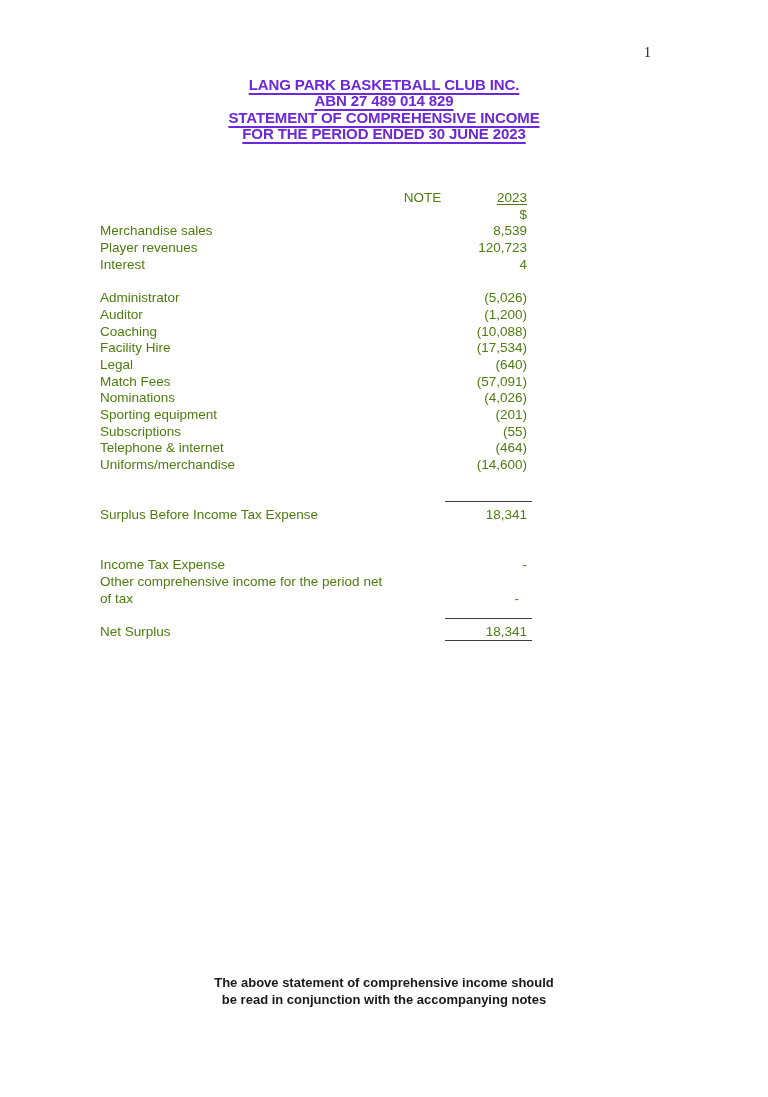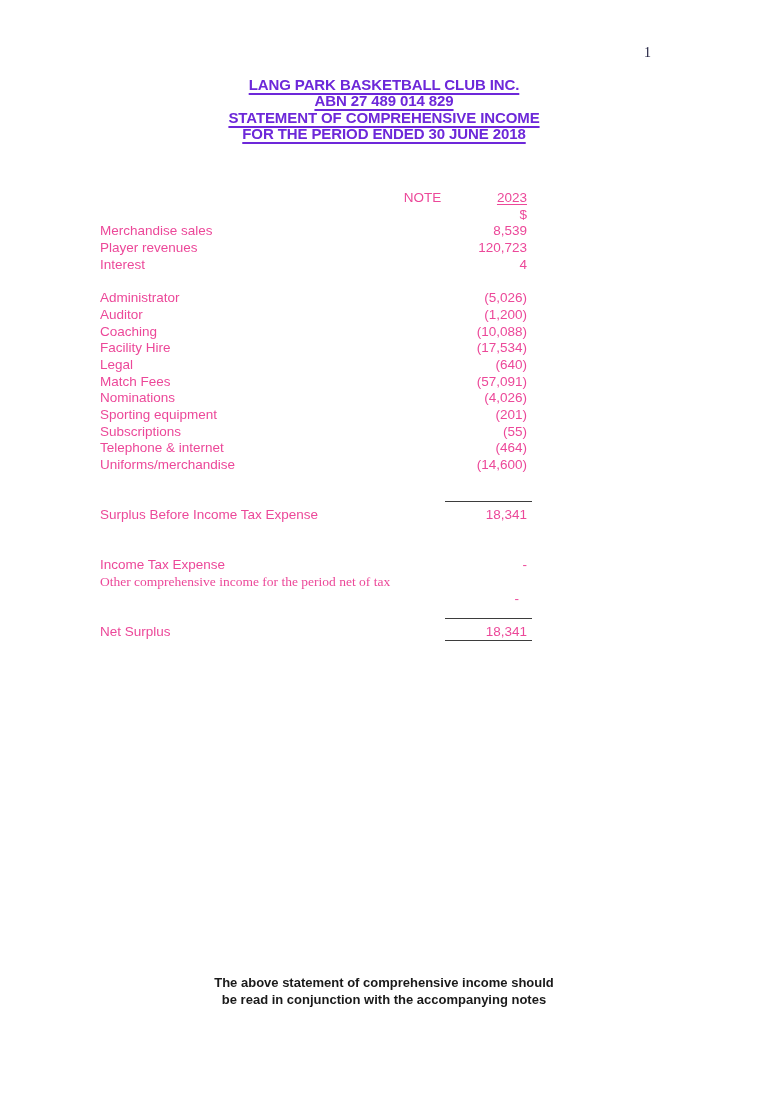--- a/index.html
+++ b/index.html
@@ -41,41 +41,40 @@
     text-decoration-thickness: 1.5px;
     text-underline-offset: 2.5px;
   }
   .statement {
     position: absolute;
     left: 100px;
     top: 190px;
     width: 432px;
     font-size: 13.5px;
     line-height: 16.7px;
-    color: #ec4899;
+    color: #4d7c0f;
   }
   .row { display: flex; height: 16.7px; }
   .row .label  { flex: 1; text-align: left; white-space: nowrap; }
   .row .note   { width: 45px; text-align: center; }
   .row .amount { width: 87px; text-align: right; padding-right: 5px; }
   .u {
     text-decoration: underline;
     text-underline-offset: 2px;
     margin-left: 35px;
   }
   .spacer-1 { height: 16.7px; }
   .spacer-2 { height: 33.4px; }
   .rule-row { height: 12px; margin-bottom: 4.7px; }
   .rule-row .amount { border-bottom: 1px solid #3d3d3d; }
   .row.tall { height: 33.4px; align-items: flex-end; }
   .row.tall .label {
     align-self: flex-start;
     max-width: 292px;
     white-space: normal;
-    font-family: Liberation Serif, serif;
   }
   .net-row .amount { border-bottom: 1px solid #3d3d3d; }
   .footer-note {
     position: absolute;
     top: 975px;
     left: 0;
     width: 100%;
     text-align: center;
     font-weight: bold;
     font-size: 13px;
@@ -87,21 +86,21 @@
 <body>
 
 <div class="page">
 
   <div class="page-number">1</div>
 
   <div class="doc-header">
     <div class="title">LANG PARK BASKETBALL CLUB INC.</div>
     <div class="title">ABN 27 489 014 829</div>
     <div class="title">STATEMENT OF COMPREHENSIVE INCOME</div>
-    <div class="title">FOR THE PERIOD ENDED 30 JUNE 2018</div>
+    <div class="title">FOR THE PERIOD ENDED 30 JUNE 2023</div>
   </div>
 
   <div class="statement">
 
     <div class="row">
       <div class="label"></div>
       <div class="note">NOTE</div>
       <div class="amount"><span class="u">2023</span></div>
     </div>
 

